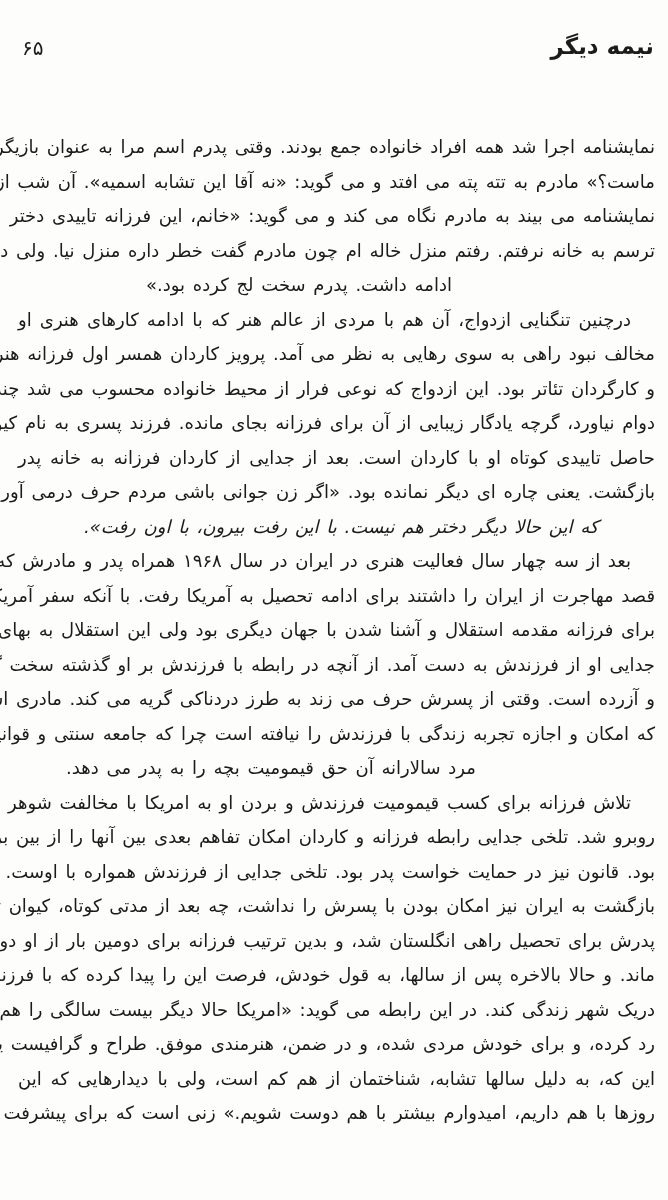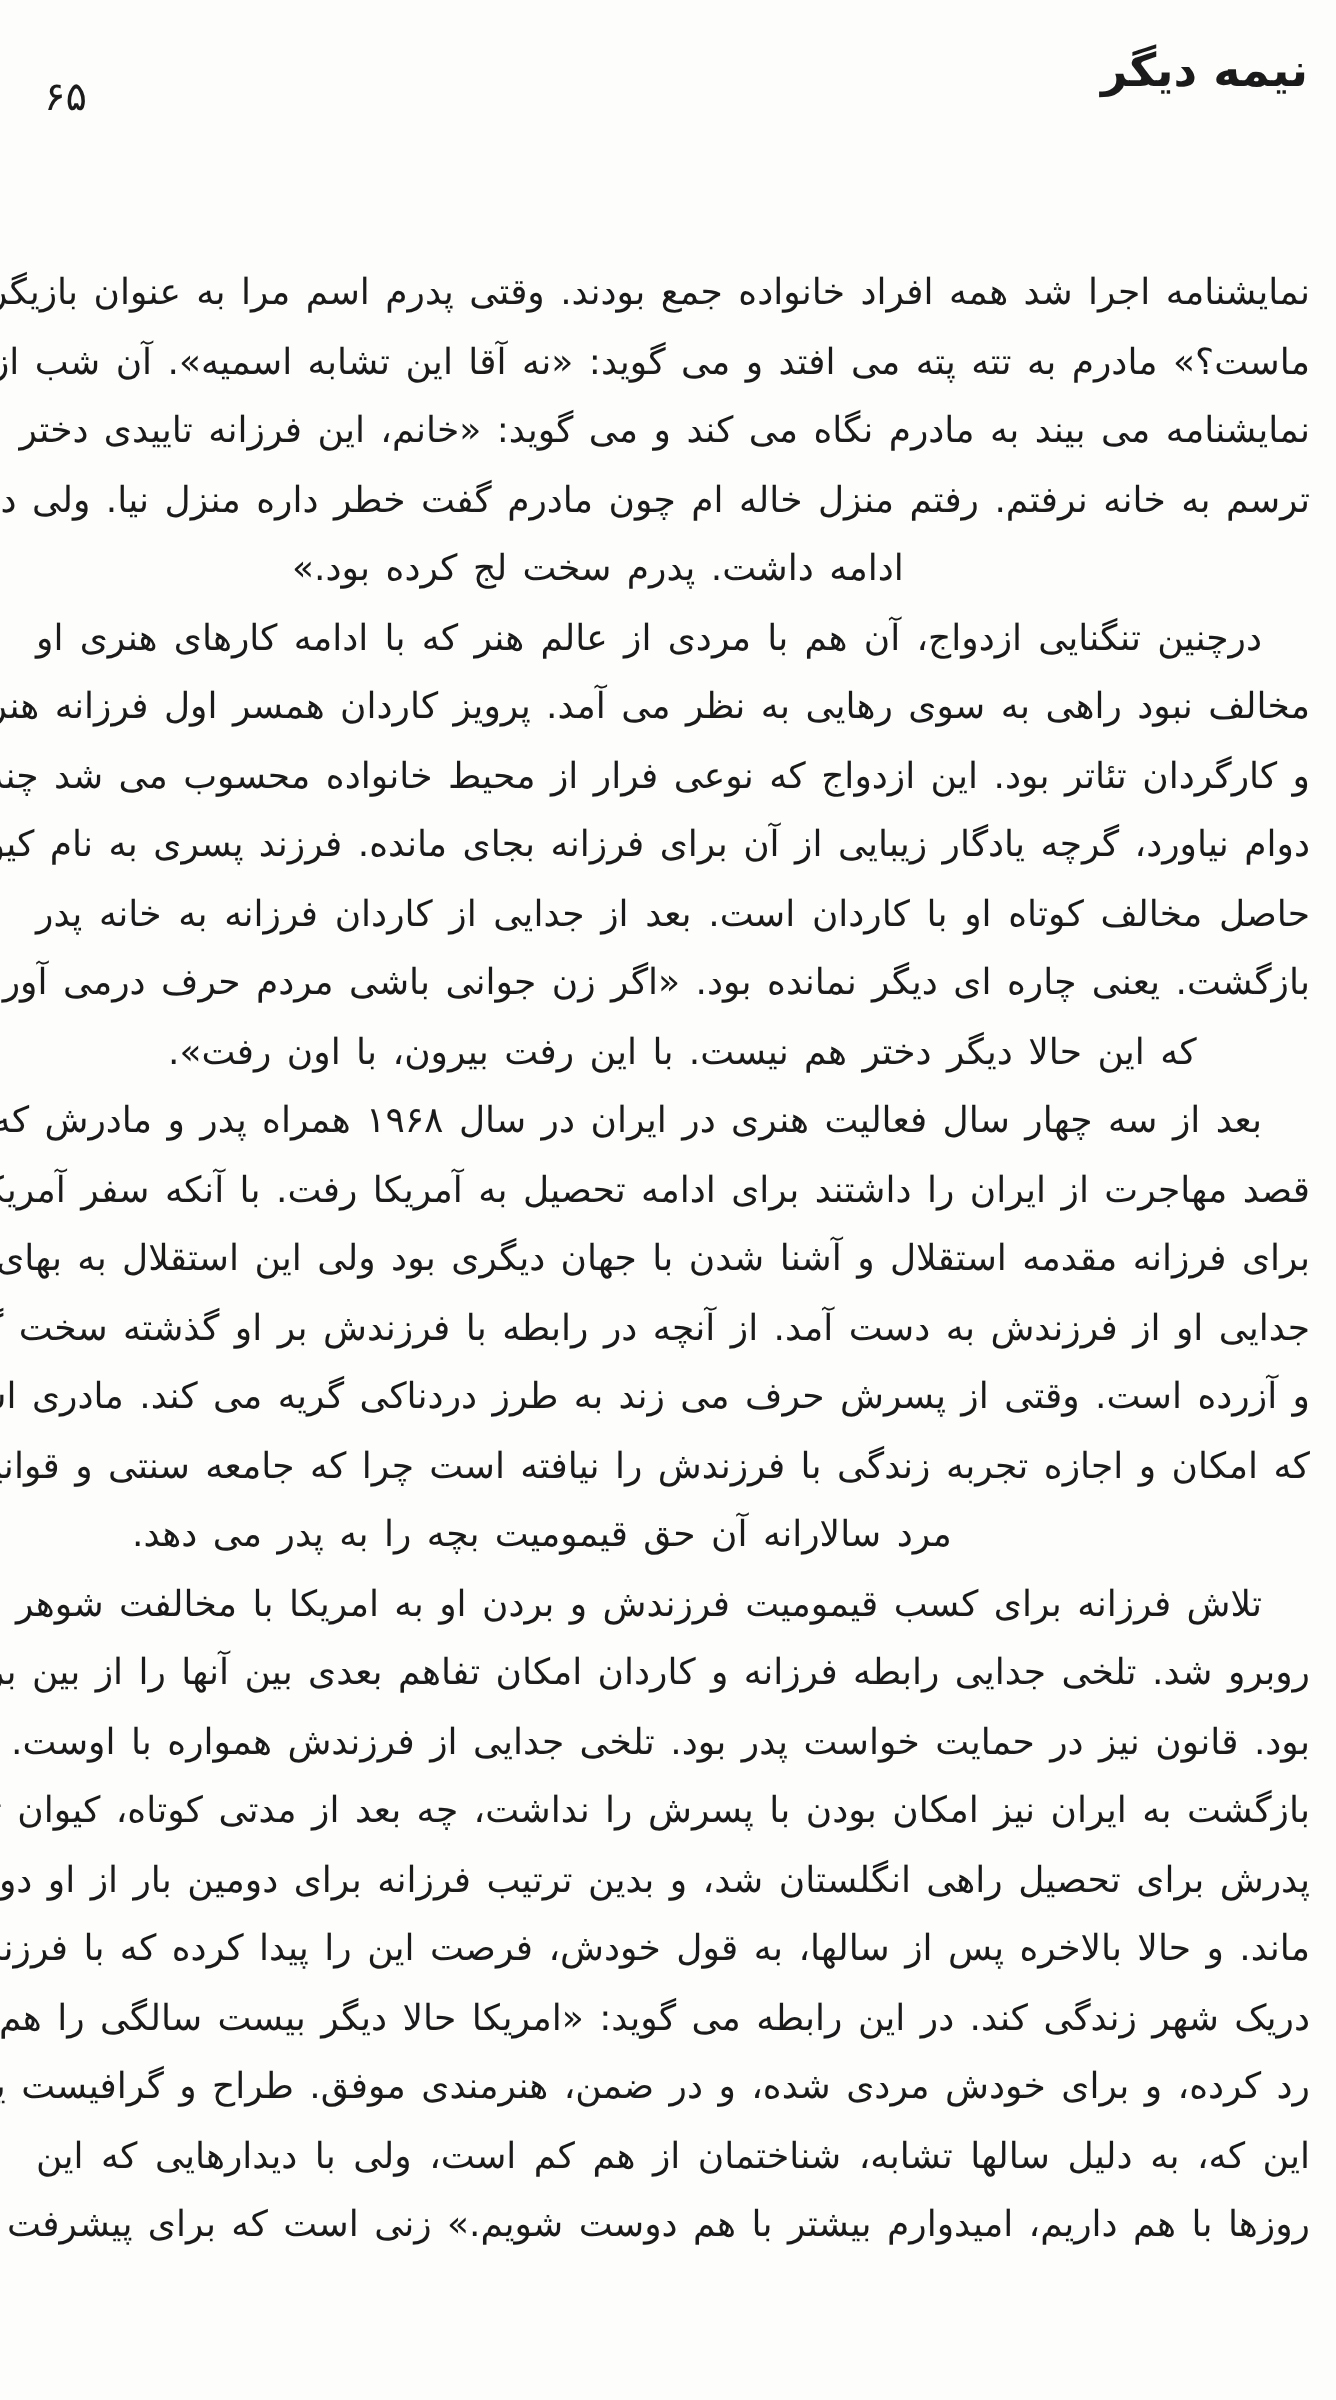--- a/index.html
+++ b/index.html
@@ -14,21 +14,21 @@
     position: relative;
     width: 668px;
     height: 1200px;
     background: #fdfdfb;
     color: #1b1b1b;
     font-family: "DejaVu Sans", sans-serif;
     direction: rtl;
   }
   .running-title {
     position: absolute;
-    top: 23px;
+    top: 33px;
     right: 14px;
     font-size: 23px;
     font-weight: bold;
     letter-spacing: 0.5px;
   }
   .page-number {
     position: absolute;
     top: 36px;
     left: 22px;
     font-size: 20px;
@@ -57,42 +57,42 @@
   
   .indent { padding-right: 24px; }
   
   .pend {
     text-align: left;
     text-align-last: left;
     -moz-text-align-last: left;
     white-space: nowrap;
   }
   .pend-a { margin-left: 128px; }
-  .pend-b { margin-left: 66px; }
+  .pend-b { margin-left: 66px; font-style: italic; }
   .pend-c { margin-left: 48px; text-align: center; }
 </style>
 </head>
 <body>
 
 <div class="page">
 
   <div class="running-title">نیمه دیگر</div>
   <div class="page-number">۶۵</div>
 
   <div class="body-text">
     <div class="line">نمایشنامه اجرا شد همه افراد خانواده جمع بودند. وقتی پدرم اسم مرا به عنوان بازیگر</div>
     <div class="line">ماست؟» مادرم به تته پته می افتد و می گوید: «نه آقا این تشابه اسمیه». آن شب از</div>
     <div class="line">نمایشنامه می بیند به مادرم نگاه می کند و می گوید: «خانم، این فرزانه تاییدی دختر</div>
     <div class="line">ترسم به خانه نرفتم. رفتم منزل خاله ام چون مادرم گفت خطر داره منزل نیا. ولی دعواها</div>
     <div class="line pend pend-a">ادامه داشت. پدرم سخت لج کرده بود.»</div>
     <div class="line indent">درچنین تنگنایی ازدواج، آن هم با مردی از عالم هنر که با ادامه کارهای هنری او</div>
     <div class="line">مخالف نبود راهی به سوی رهایی به نظر می آمد. پرویز کاردان همسر اول فرزانه هنرپیشه</div>
     <div class="line">و کارگردان تئاتر بود. این ازدواج که نوعی فرار از محیط خانواده محسوب می شد چندان</div>
     <div class="line">دوام نیاورد، گرچه یادگار زیبایی از آن برای فرزانه بجای مانده. فرزند پسری به نام کیوان</div>
-    <div class="line">حاصل مخالف کوتاه او با کاردان است. بعد از جدایی از کاردان فرزانه به خانه پدر</div>
+    <div class="line">حاصل تاییدی کوتاه او با کاردان است. بعد از جدایی از کاردان فرزانه به خانه پدر</div>
     <div class="line">بازگشت. یعنی چاره ای دیگر نمانده بود. «اگر زن جوانی باشی مردم حرف درمی آورند،</div>
     <div class="line pend pend-b">که این حالا دیگر دختر هم نیست. با این رفت بیرون، با اون رفت».</div>
     <div class="line indent">بعد از سه چهار سال فعالیت هنری در ایران در سال ۱۹۶۸ همراه پدر و مادرش که</div>
     <div class="line">قصد مهاجرت از ایران را داشتند برای ادامه تحصیل به آمریکا رفت. با آنکه سفر آمریکا</div>
     <div class="line">برای فرزانه مقدمه استقلال و آشنا شدن با جهان دیگری بود ولی این استقلال به بهای</div>
     <div class="line">جدایی او از فرزندش به دست آمد. از آنچه در رابطه با فرزندش بر او گذشته سخت گله مند</div>
     <div class="line">و آزرده است. وقتی از پسرش حرف می زند به طرز دردناکی گریه می کند. مادری است</div>
     <div class="line">که امکان و اجازه تجربه زندگی با فرزندش را نیافته است چرا که جامعه سنتی و قوانین</div>
     <div class="line pend pend-c">مرد سالارانه آن حق قیمومیت بچه را به پدر می دهد.</div>
     <div class="line indent">تلاش فرزانه برای کسب قیمومیت فرزندش و بردن او به امریکا با مخالفت شوهر سابق</div>

